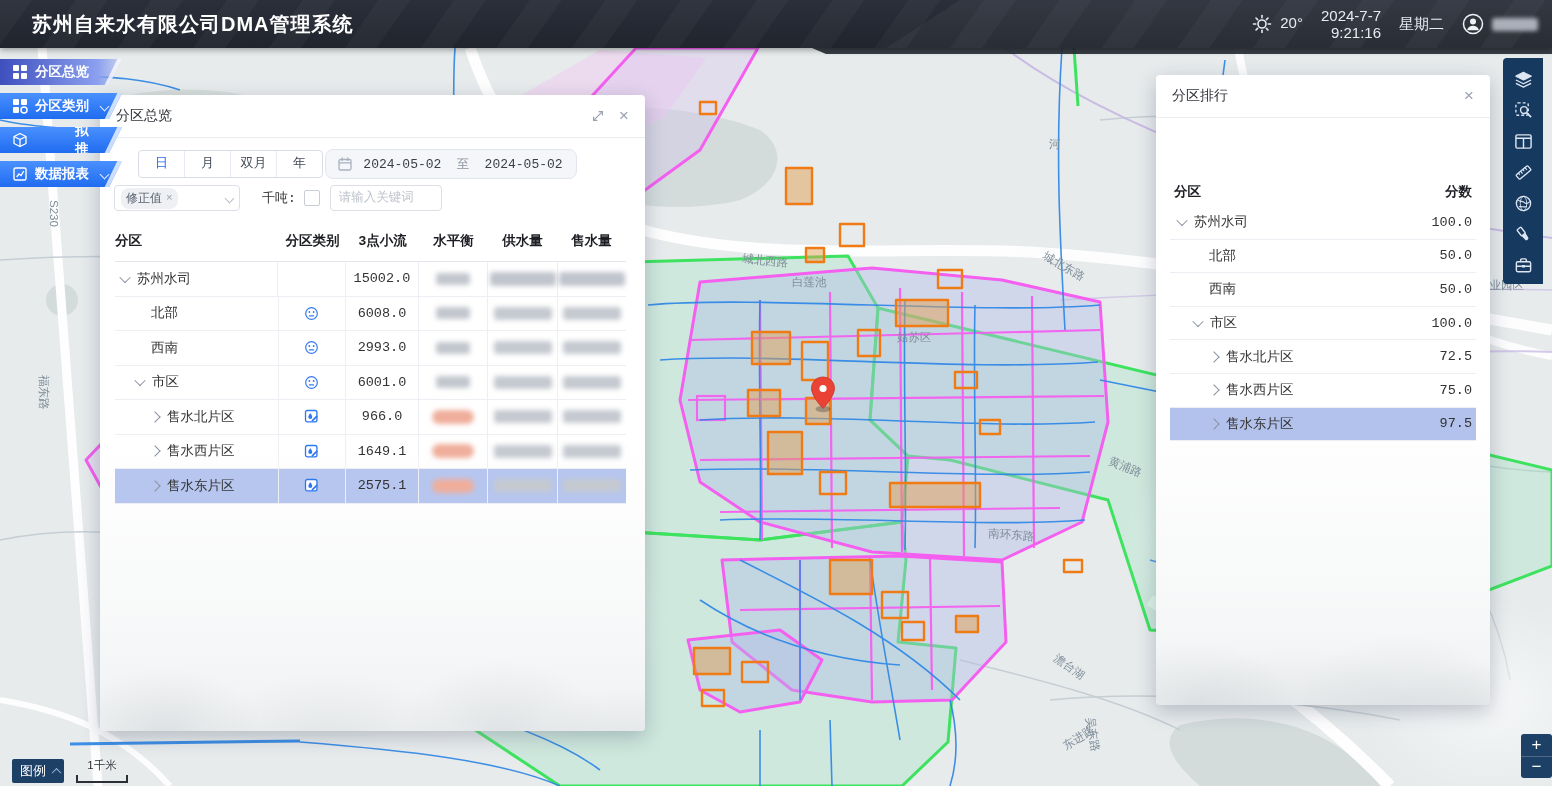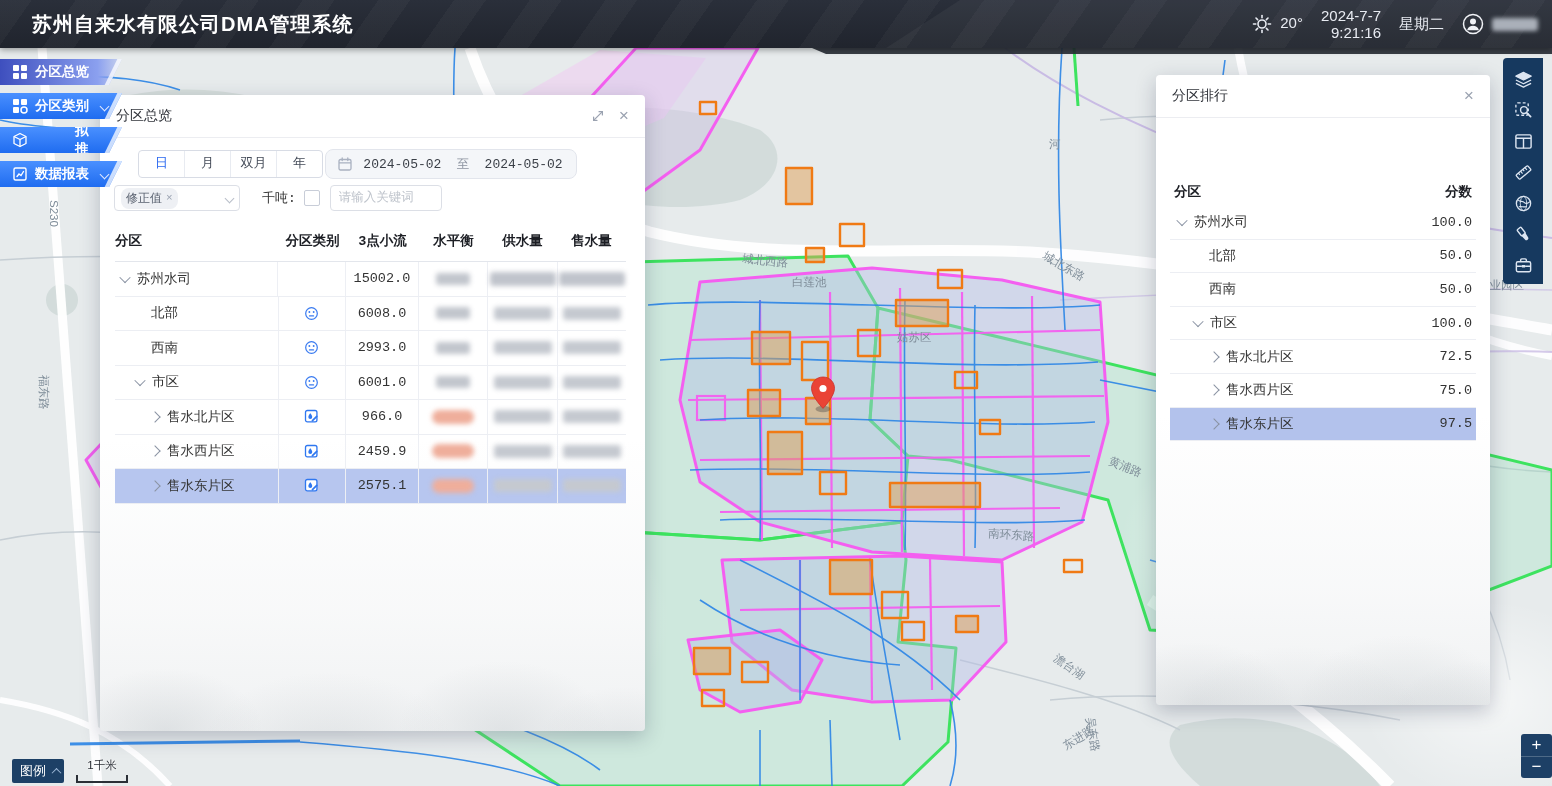--- a/index.html
+++ b/index.html
@@ -548,21 +548,21 @@
               <span class="chev right"></span>
               <span>售水西片区</span>
             </div>
             <div class="c-type">
               <span class="tree-ic"><svg viewBox="0 0 16 16">
                   <rect x="1.6" y="1.6" width="12.2" height="12.2" rx="2" fill="#fff" stroke="#2f77f0" stroke-width="1.4"></rect>
                   <path d="M6.7,4.6 C6.7,4.6 4.6,7 4.6,8.5 a2.1,2.1 0 0 0 4.2,0 C8.8,7 6.7,4.6 6.7,4.6 Z" fill="#2f77f0"></path>
                   <path d="M9,12.4 L13.6,7.8" stroke="#2f77f0" stroke-width="1.8" stroke-linecap="round"></path>
                 </svg></span>
             </div>
-            <div class="c-flow">2459.9</div>
+            <div class="c-flow">1649.1</div>
             <div class="c-bal">
               <span class="mask red"></span>
             </div>
             <div class="c-sup">
               <span class="mask grey-lg"></span>
             </div>
             <div class="c-sale">
               <span class="mask grey-lg"></span>
             </div>
           </div>

